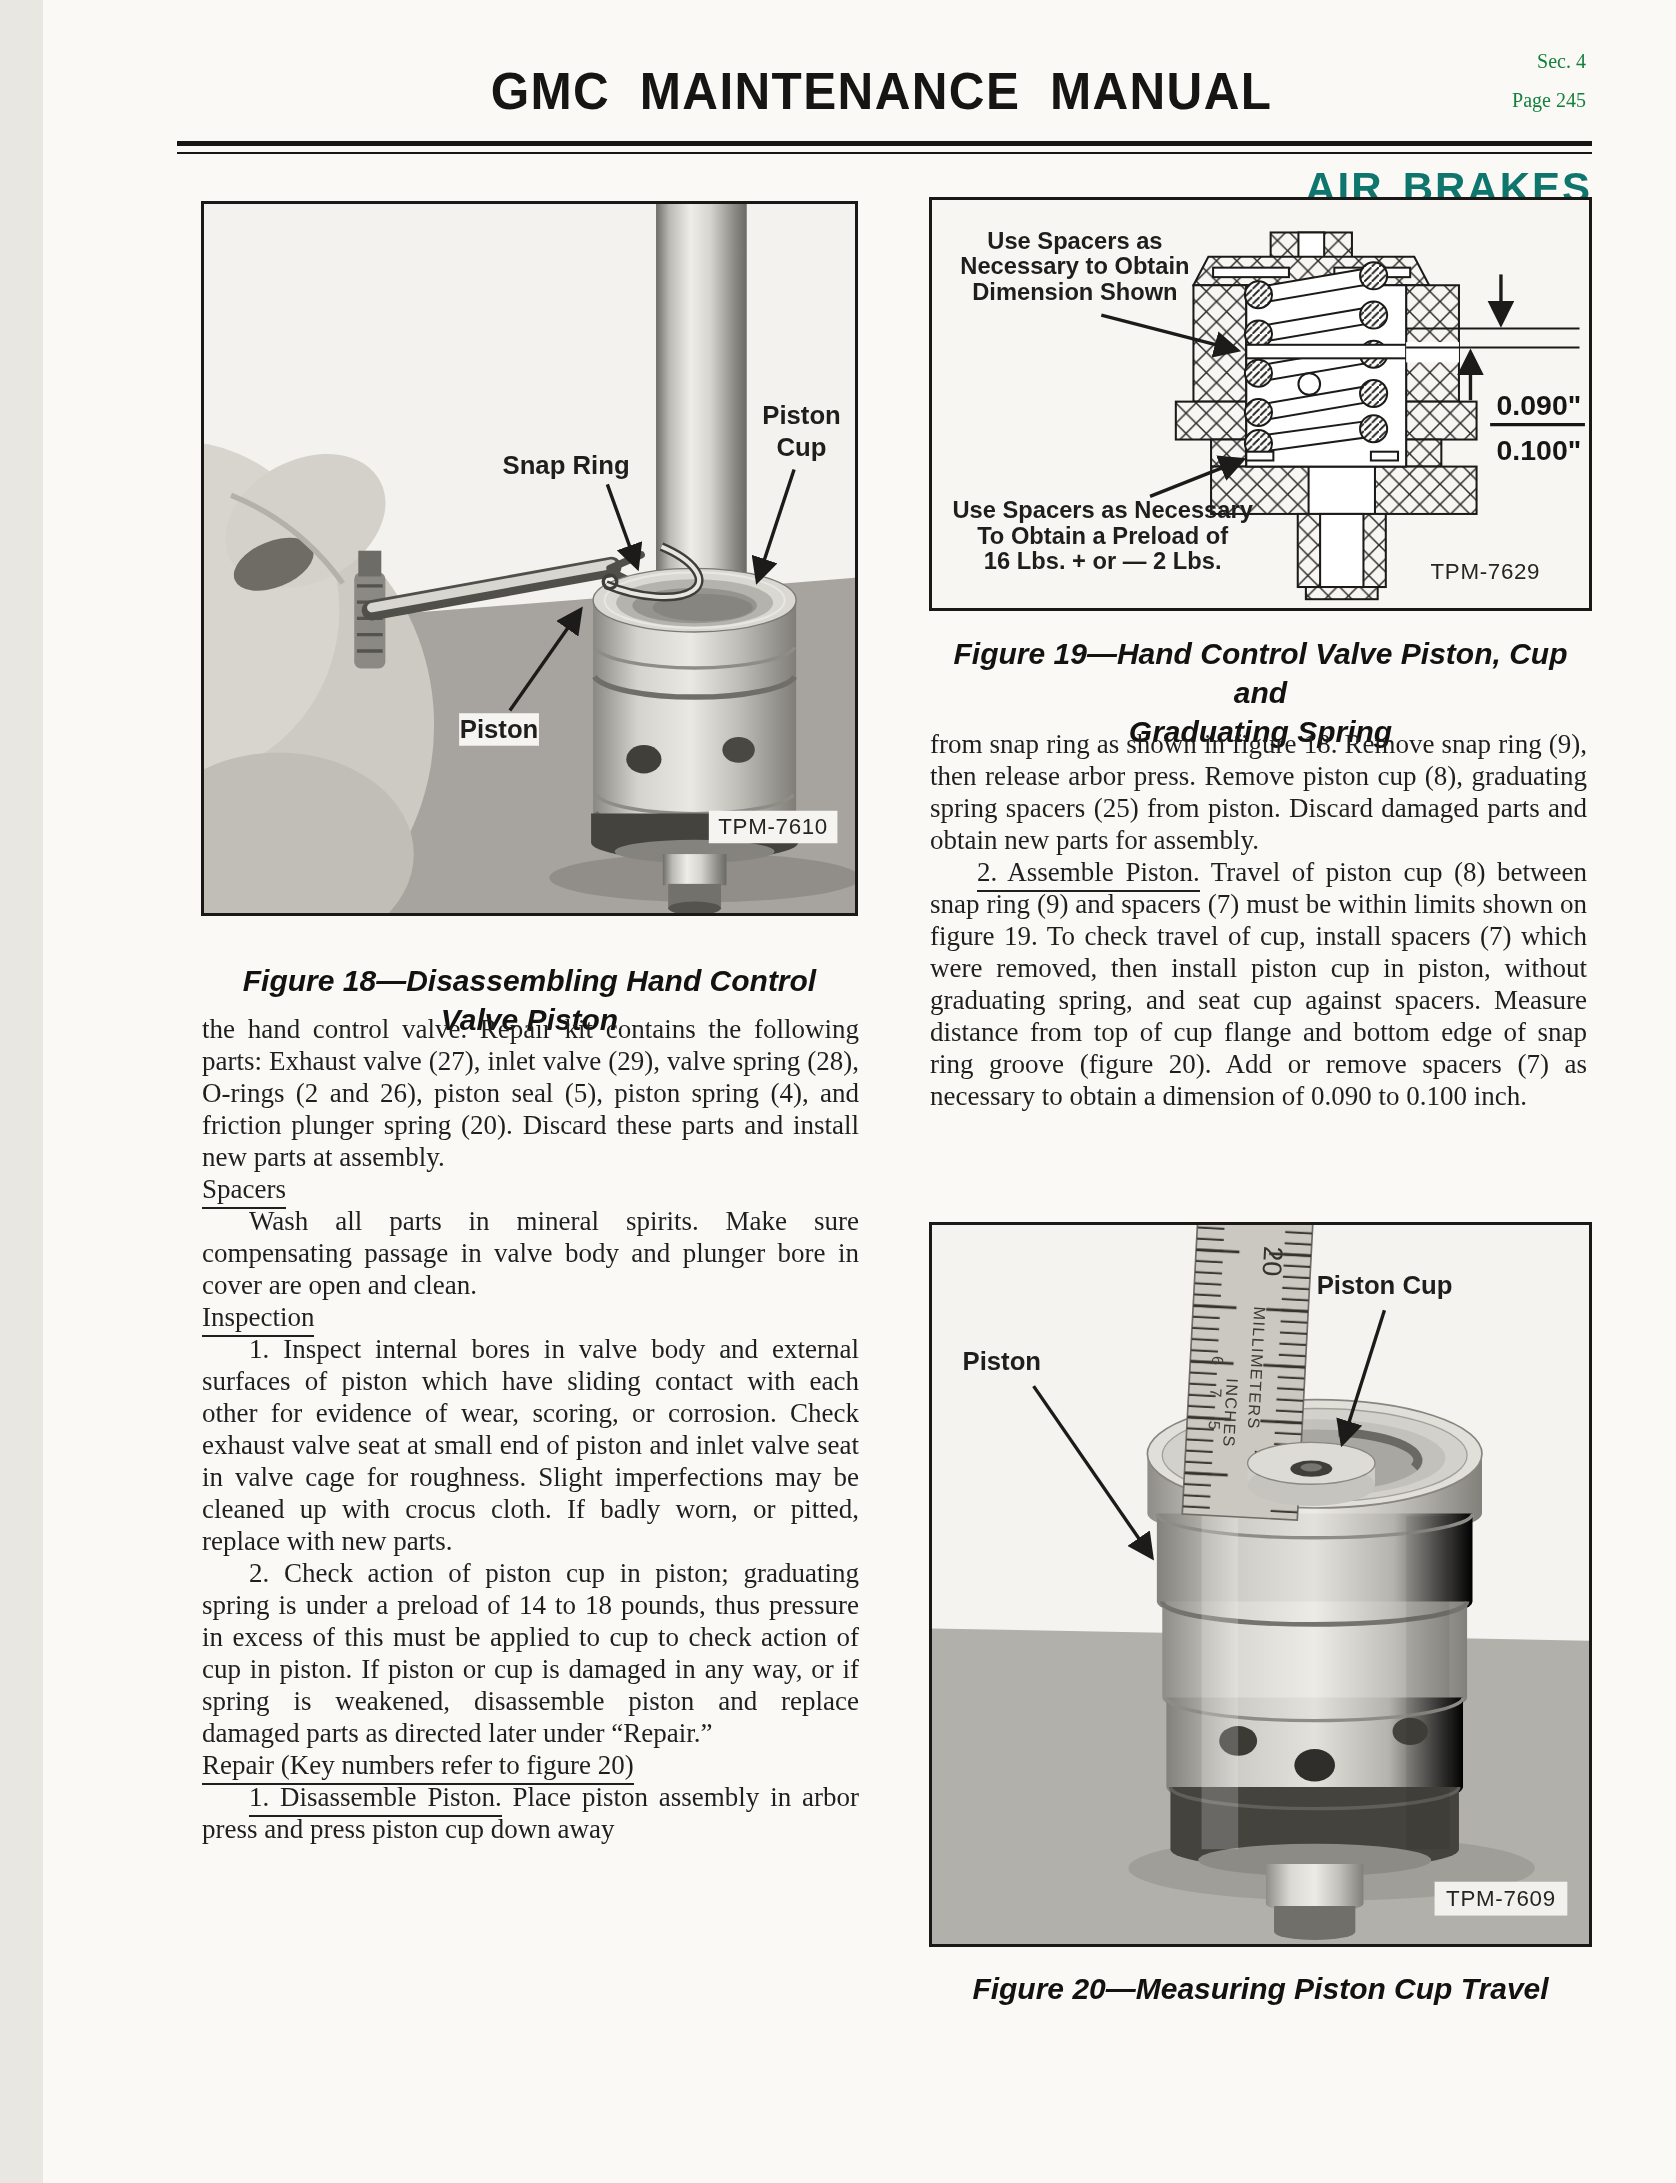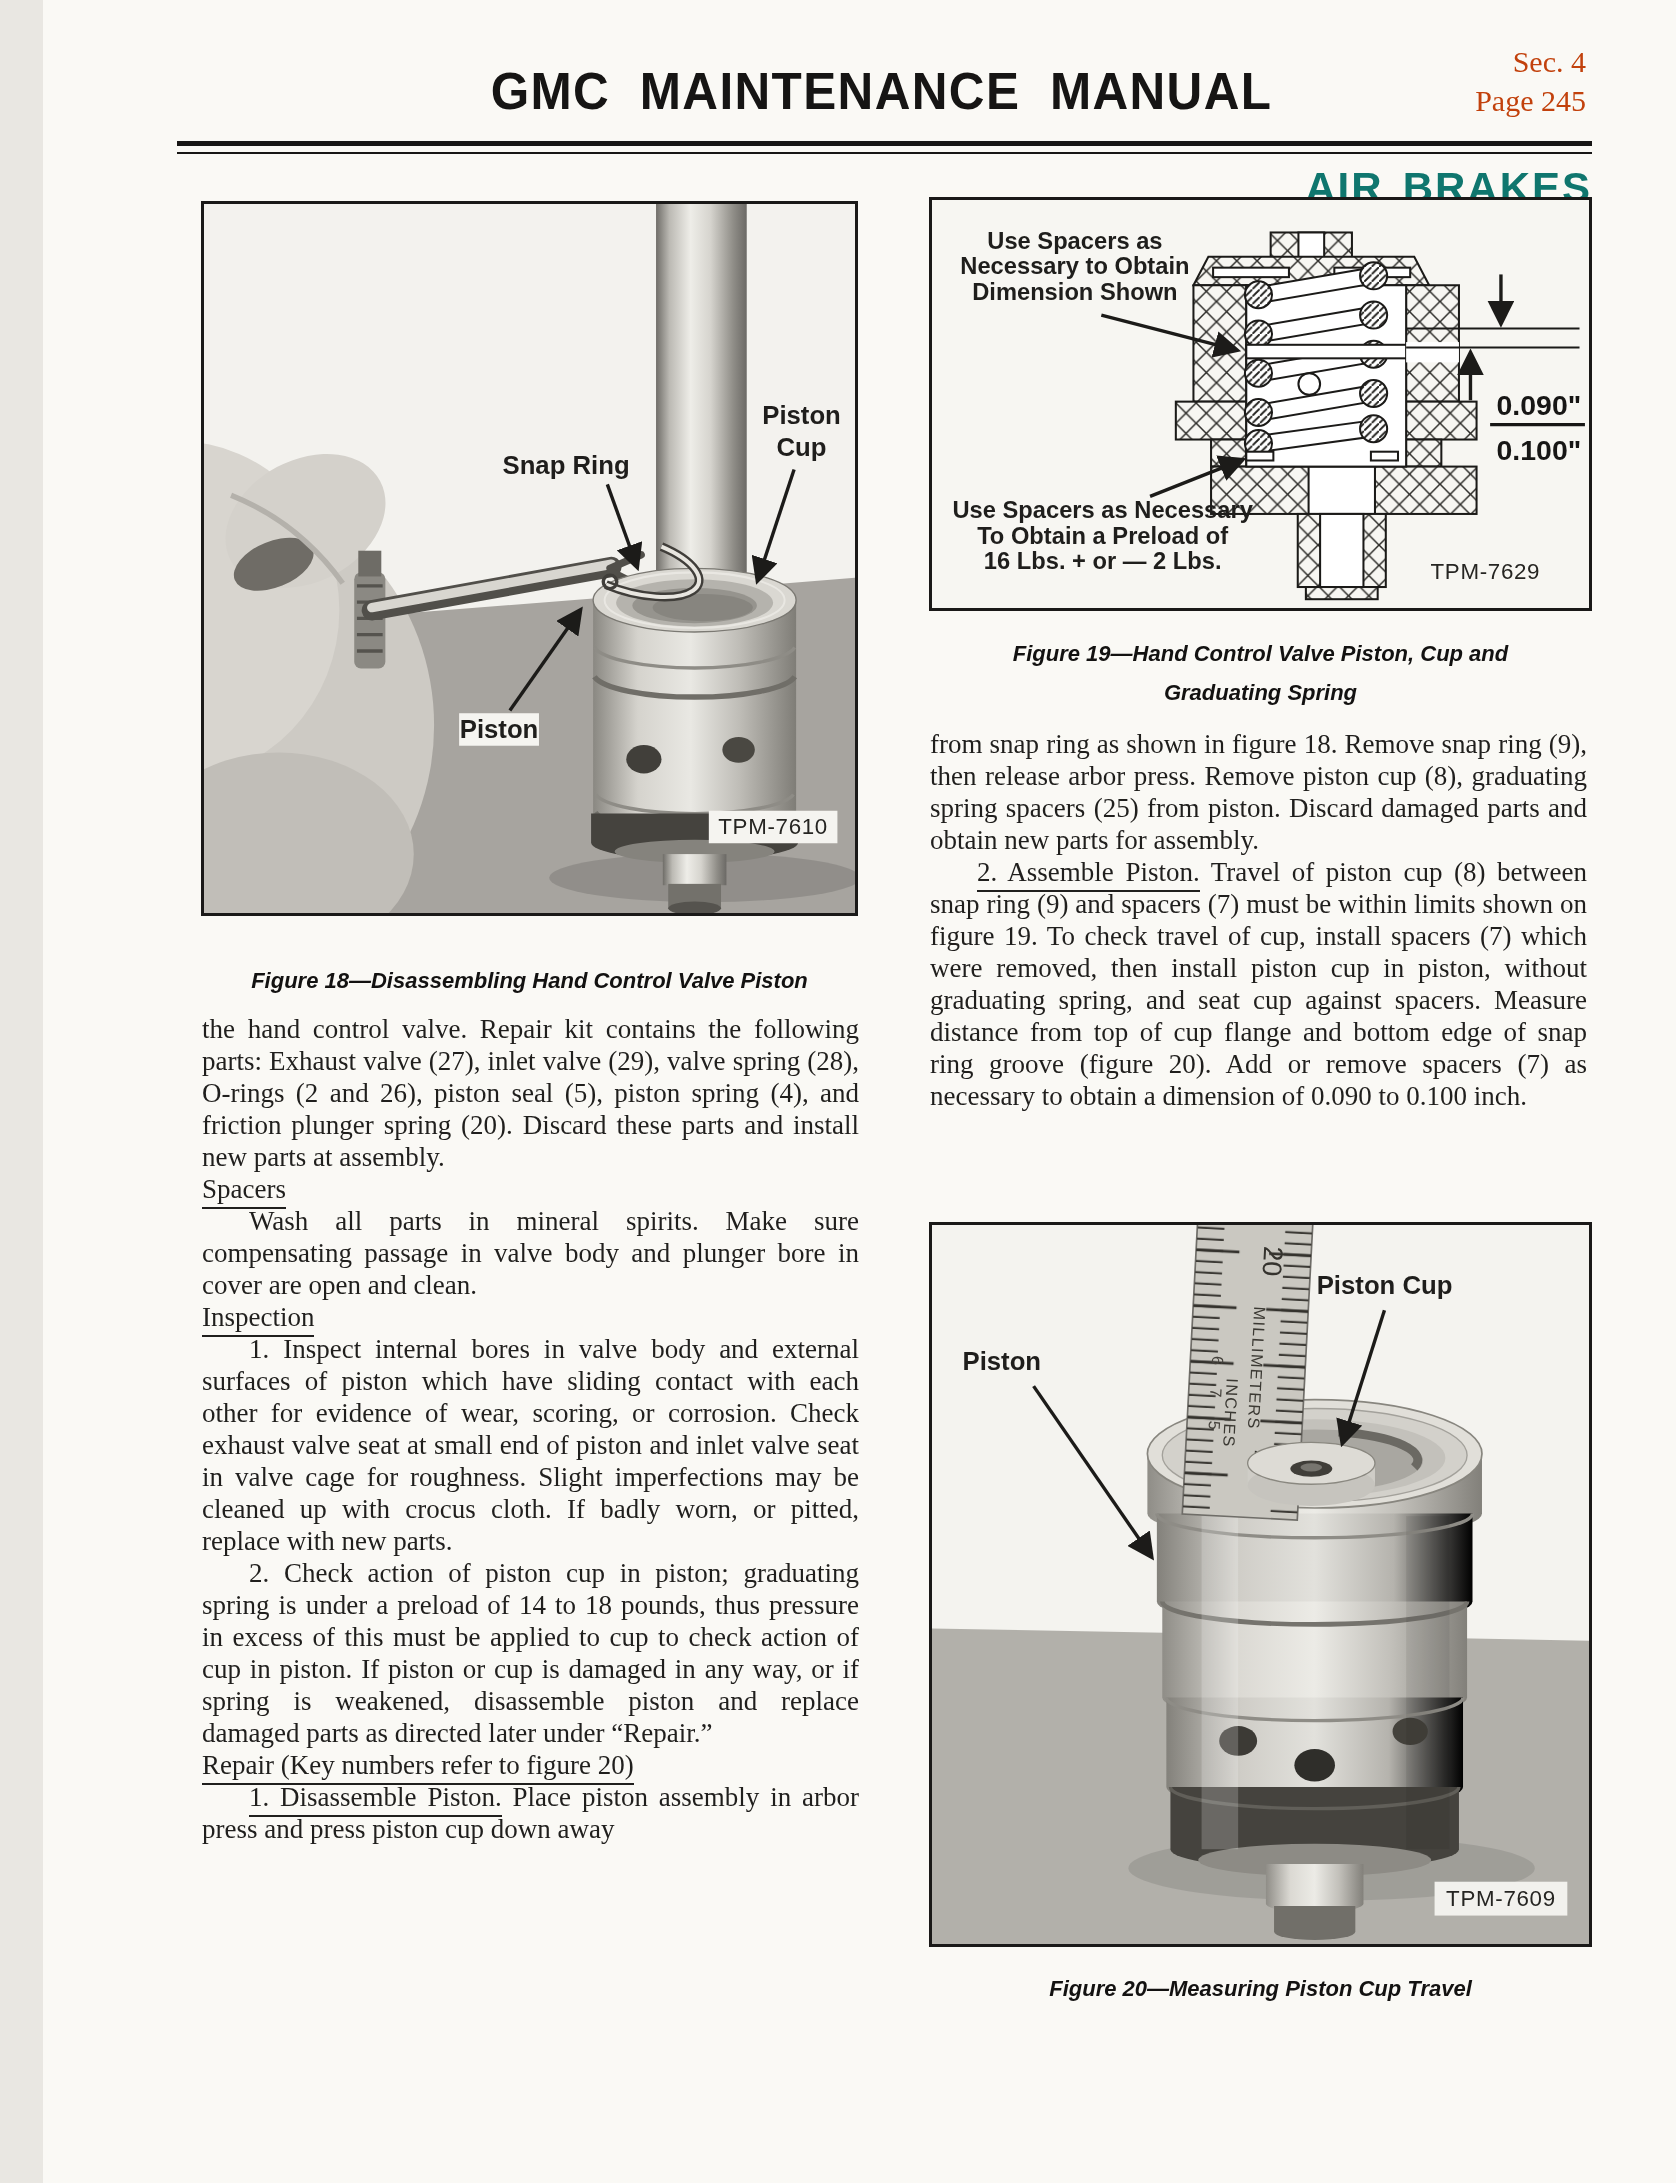--- a/index.html
+++ b/index.html
@@ -2,30 +2,30 @@
 <html style="font-size:10.8px"><head>
 <meta charset="utf-8">
 <style>
   html,body{margin:0;padding:0;background:#e9e7e2;}
   .page{position:relative;width:1677px;height:2183px;background:#faf9f5;overflow:hidden;
         font-family:"Liberation Serif",serif;color:#1d1c1a;margin-left:43px;}
   
   .masthead{position:absolute;left:0;right:0;top:62px;text-align:center;
     font-family:"Liberation Sans",sans-serif;font-weight:bold;font-size:51px;
     letter-spacing:1.4px;word-spacing:15px;color:#161514;transform:scaleX(.97);}
-  .secref{position:absolute;right:134px;top:42px;text-align:right;font-size:30px;line-height:39px;color:#c2410c;}
+  .secref{position:absolute;right:134px;top:42px;text-align:right;font-size:20px;line-height:39px;color:#15803d;}
   .rule-thick{position:absolute;left:134px;right:128px;top:141px;height:5.4px;background:#171615;}
   .rule-thin{position:absolute;left:134px;right:128px;top:152px;height:2px;background:#171615;}
   .airbrakes{position:absolute;right:128px;top:164px;font-family:"Liberation Sans",sans-serif;
     font-weight:bold;font-size:42px;letter-spacing:2px;word-spacing:5.4px;color:#0f766e;}
   
   .figbox{position:absolute;border:3.4px solid #1a1918;background:#f3f2ee;box-sizing:border-box;}
   .figbox svg{display:block;width:100%;height:100%;}
   .caption{position:absolute;text-align:center;font-family:"Liberation Sans",sans-serif;
-    font-weight:bold;font-style:italic;font-size:22px;line-height:39px;color:#131211;}
+    font-weight:bold;font-style:italic;font-size:30px;line-height:39px;color:#131211;}
   
   .textcol{position:absolute;font-size:27px;line-height:32px;text-align:justify;color:#201f1d;}
   .textcol p{margin:0;}
   .ind{text-indent:47px;}
   .subhead{margin:17.6px 0 6.8px 0;font-size:27px;font-weight:normal;}
   .ul{border-bottom:2px solid #201f1d;padding-bottom:3px;}
   
   text{font-family:"Liberation Sans",sans-serif;}
   .flab{font-weight:bold;font-size:38px;fill:#1f1e1c;}
   .flab19{font-weight:bold;font-size:35px;fill:#1f1e1c;}

